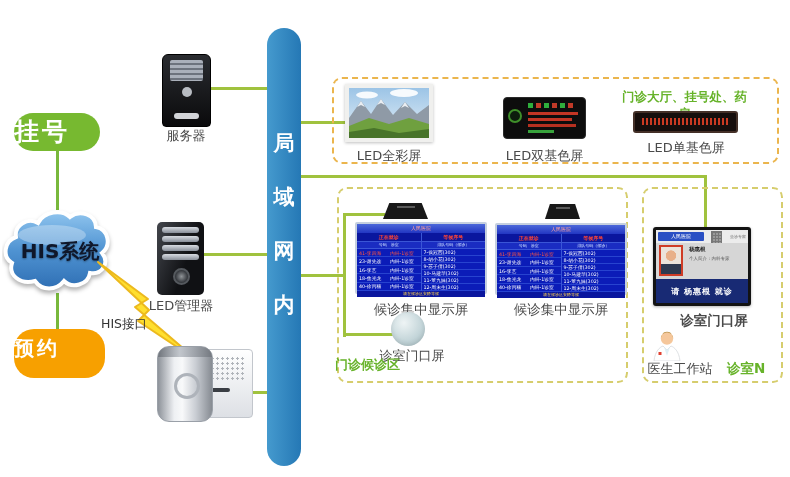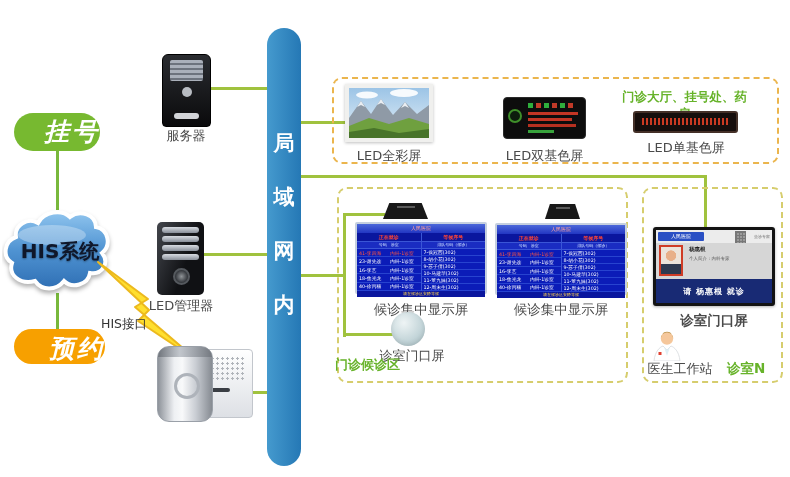--- a/index.html
+++ b/index.html
@@ -4,25 +4,25 @@
 <style>
   html,body{margin:0;padding:0;background:#fff;}
   #canvas{position:relative;width:790px;height:477px;background:#fff;overflow:hidden;
           font-family:"DejaVu Sans",sans-serif;color:#4a4a4a;}
   .abs{position:absolute;}
   
   .net{position:absolute;background:#a0c23e;height:2.5px;}
   .net.v{width:2.5px;height:auto;}
   .gline{position:absolute;background:#78b83c;width:3px;}
   
-  .pill{position:absolute;color:#fff;font-weight:bold;text-align:right;letter-spacing:3px;font-style:italic;}
+  .pill{position:absolute;color:#fff;font-weight:bold;text-align:left;letter-spacing:3px;}
   .pill-green{left:14px;top:113px;width:86px;height:38px;border-radius:19px;background:#77b930;
               font-size:25px;line-height:38px;}
-  .pill-orange{left:14px;top:329px;width:91px;height:35px;border-radius:20px;background:#f7a000;
-               font-size:25px;line-height:39px;}
+  .pill-orange{left:14px;top:329px;width:91px;height:49px;border-radius:20px;background:#f7a000;
+               font-size:20px;line-height:39px;}
   .cloud-wrap{left:2px;top:203px;width:112px;height:96px;}
   .cloud-label{left:10px;top:238px;width:100px;text-align:center;color:#0f172a;font-weight:bold;
                font-size:20px;text-shadow:0 1px 2px rgba(0,0,0,.35);}
   .his-if{left:101px;top:316px;font-size:12.5px;color:#333;}
   
   .tower1{left:162px;top:54px;width:47px;height:71px;background:linear-gradient(#2a2c30,#0a0a0c);
           border-radius:6px 6px 4px 4px;border:1px solid #000;}
   .tower1 .grille{position:absolute;top:5px;left:7px;right:7px;height:21px;border-radius:2px;
           background:repeating-linear-gradient(180deg,#aab0ba 0 3px,#6d737d 3px 5px);}
   .tower1 .btn{position:absolute;top:32px;left:50%;margin-left:-5px;width:10px;height:10px;
@@ -96,21 +96,21 @@
   .q-sub{height:6px;background:#1a2cc2;color:#cfe0ff;font-size:4px;text-align:center;
            line-height:6px;border-bottom:1px solid #3a55d6;}
   .q-rows{flex:1;display:flex;flex-direction:column;}
   .q-row{flex:1;display:flex;align-items:center;font-size:4.8px;color:#fff;
            border-bottom:1px solid #2743cf;padding:0 2px;box-sizing:border-box;}
   .q-row .c1{width:52%;overflow:hidden;white-space:nowrap;}
   .q-row .c2{width:48%;overflow:hidden;white-space:nowrap;}
   .q-row.now{color:#ff5540;}
   .q-foot{height:6px;background:#0a169e;color:#ffd24a;font-size:4px;text-align:center;line-height:6px;}
   
-  .doorscr{position:absolute;left:9px;top:38px;width:122px;height:79px;background:#131313;
+  .doorscr{position:absolute;left:9px;top:38px;width:98px;height:79px;background:#131313;
            border-radius:3px;padding:3px;box-sizing:border-box;box-shadow:0 1px 3px rgba(0,0,0,.3);}
   .ds-in{width:100%;height:100%;display:flex;flex-direction:column;overflow:hidden;}
   .ds-head{height:13px;background:#ececec;position:relative;}
   .ds-logo{position:absolute;left:2px;top:2px;width:46px;height:9px;background:#2a50c4;color:#fff;
            font-size:5px;line-height:9px;text-align:center;border-radius:1px;}
   .ds-photo-sm{position:absolute;right:26px;top:1px;width:9px;height:11px;background:#9a9a9a;
            border:1px solid #777;background-image:linear-gradient(#777 1px,transparent 1px),
            linear-gradient(90deg,#777 1px,transparent 1px);background-size:3px 3px;}
   .ds-cap{position:absolute;right:2px;top:4px;font-size:4px;color:#777;}
   .ds-mid{height:36px;background:#d6d6d6;position:relative;}

